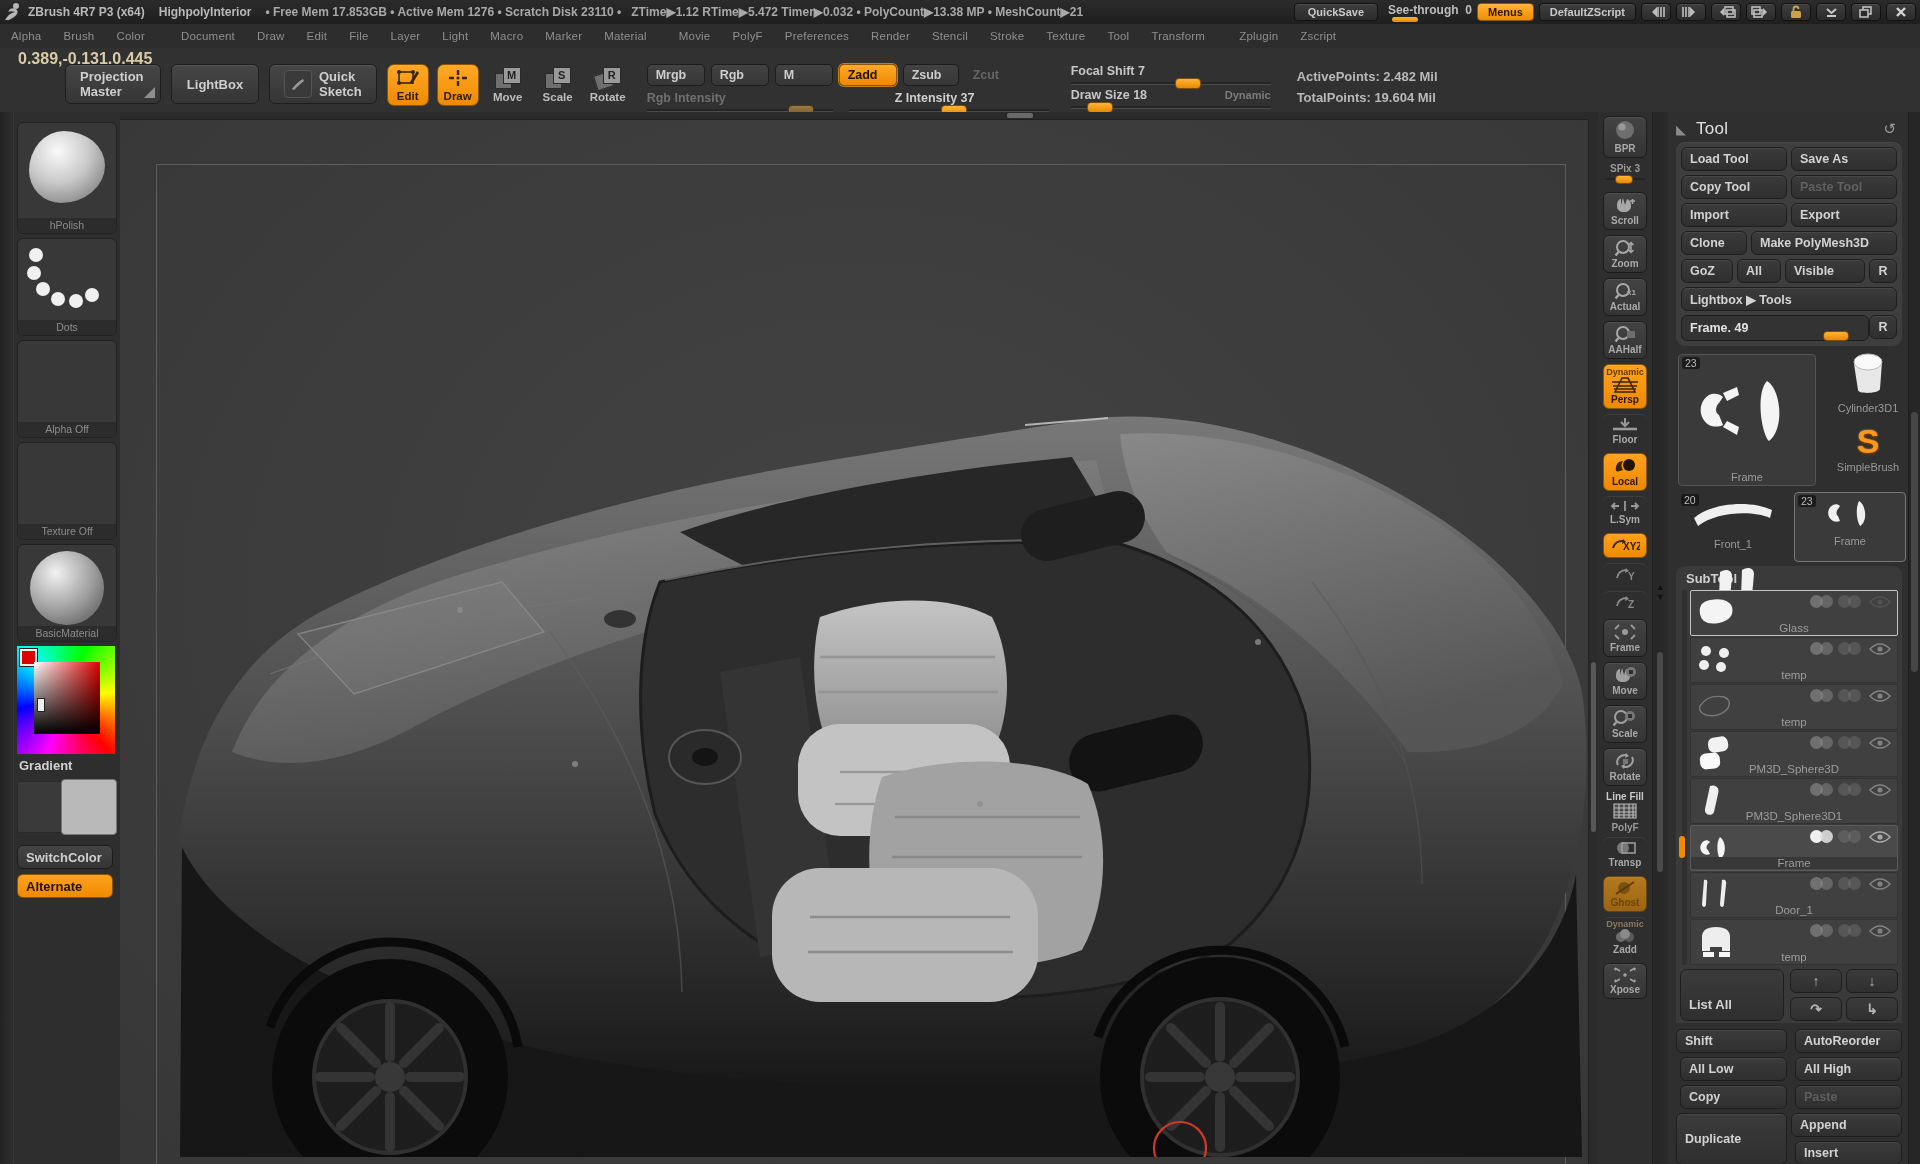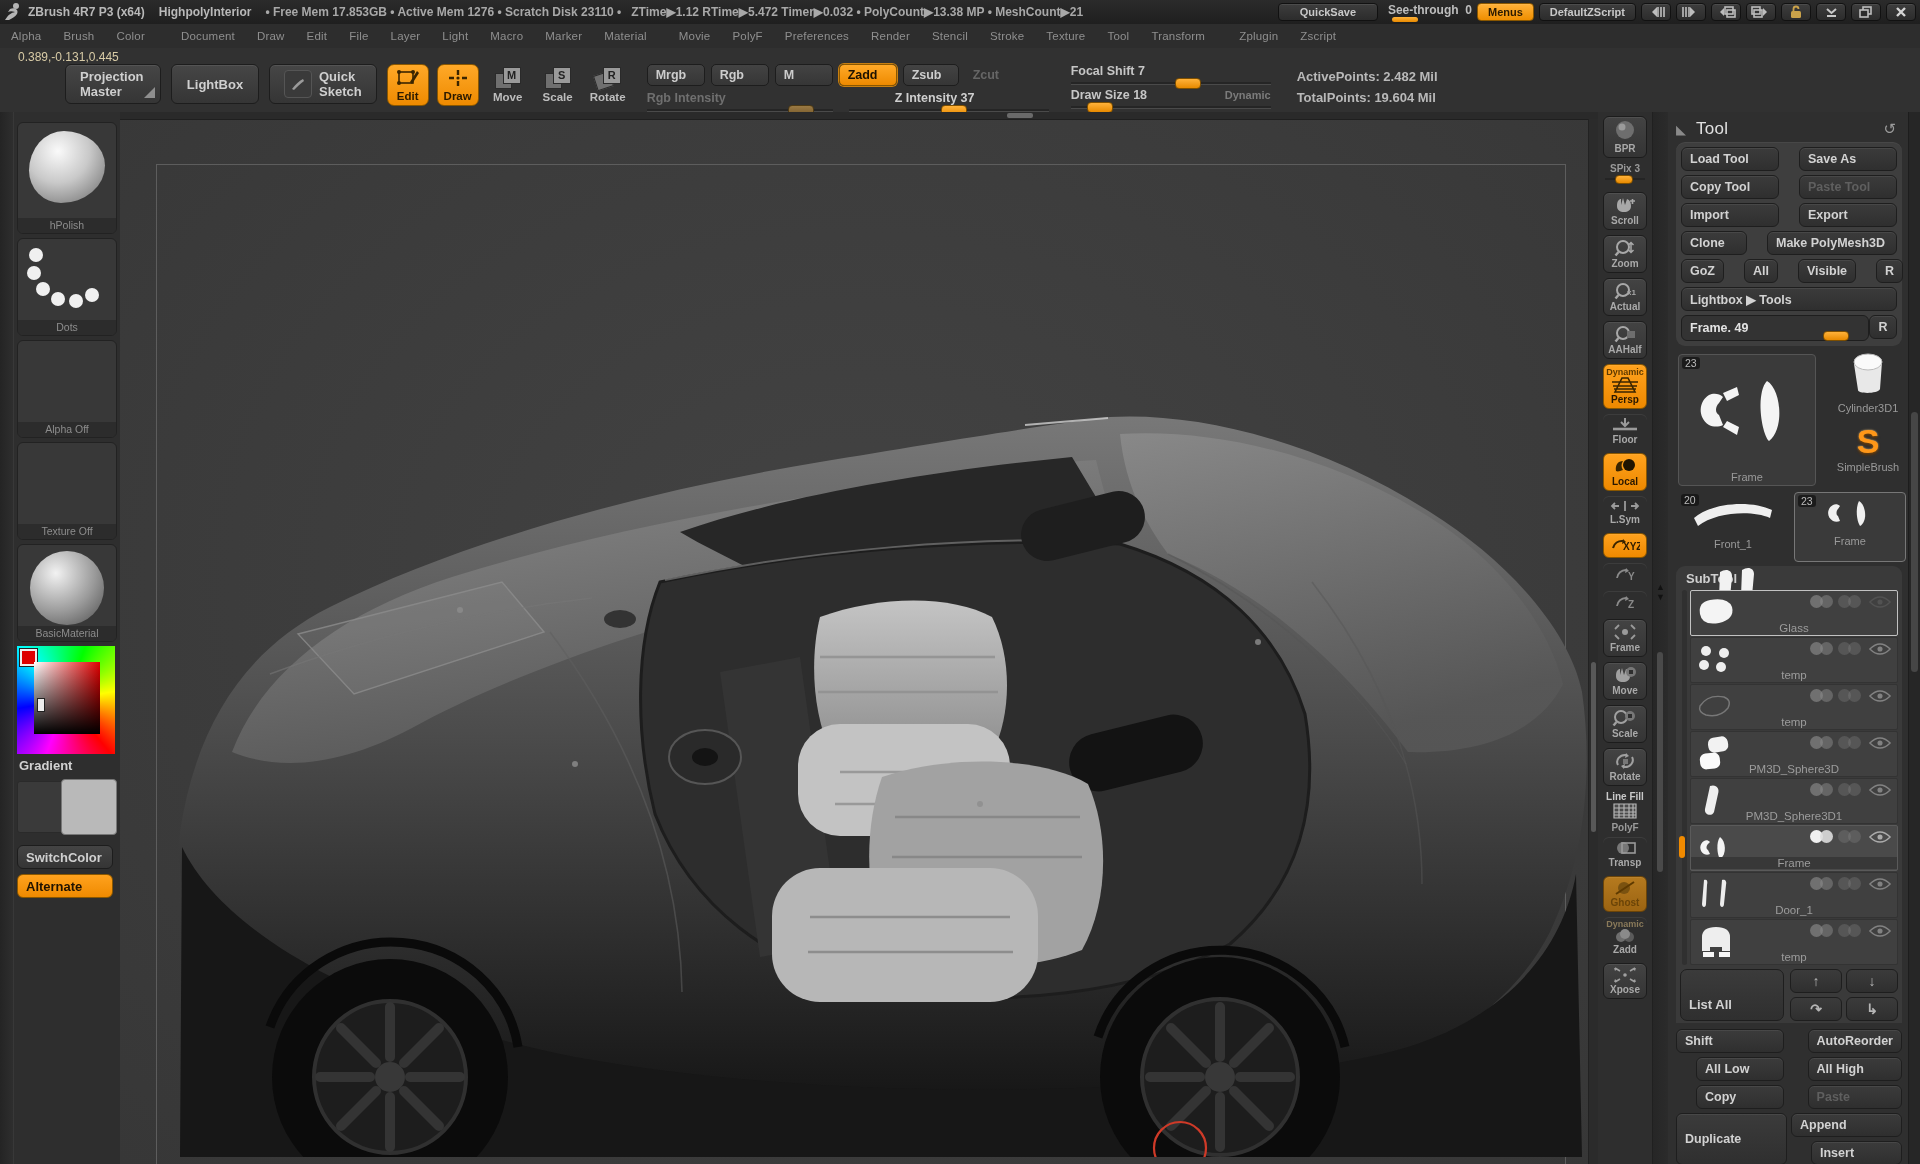--- a/index.html
+++ b/index.html
@@ -20,21 +20,21 @@
   .tb-ico{width:30px;padding:0 2px;}
   .seethrough{display:flex;flex-direction:column;align-items:center;margin-left:10px;}
   .seethrough .lbl{font-size:12px;color:#bdbdbd;}
   .seethrough .mini{width:26px;height:5px;border-radius:3px;background:linear-gradient(#ffb23a,#e88a00);margin-top:0px;align-self:flex-start;margin-left:4px;}
   
   #menubar{position:absolute;left:0;top:24px;width:1920px;height:24px;background:#2d2d2d;
     display:flex;align-items:center;font-size:11.5px;color:#8f8f8f;border-bottom:1px solid #262626;}
   .mi{padding:0 11px;letter-spacing:.2px;}
   
   #shelf{position:absolute;left:0;top:48px;width:1920px;height:64px;background:#313131;}
-  #coords{position:absolute;left:18px;top:2px;font-size:12px;font-weight:normal;color:#d8cba6;}
+  #coords{position:absolute;left:18px;top:2px;font-size:16px;font-weight:bold;color:#d8cba6;}
   #shelfrow{position:absolute;left:24px;top:16px;display:flex;align-items:flex-start;padding-left:41px;}
   .sbtn{background:linear-gradient(#464646,#353535);border:1px solid #1d1d1d;border-radius:6px;
     color:#cfcfcf;font-weight:bold;font-size:13px;display:flex;align-items:center;justify-content:center;
     box-shadow:inset 0 1px 0 rgba(255,255,255,.08);}
   .sbtn.big{height:40px;padding:0 14px;margin-right:10px;}
   .pm{flex-direction:column;line-height:15px;align-items:flex-start;position:relative;width:96px;}
   .pm .corner{position:absolute;right:5px;bottom:5px;width:0;height:0;border-left:11px solid transparent;border-bottom:11px solid #8f8f8f;}
   .qs{line-height:15px;}
   .qs .bicon{width:26px;height:26px;border:1px solid #555;border-radius:4px;margin-right:7px;
     background:#3a3a3a;display:flex;align-items:center;justify-content:center;}
@@ -122,21 +122,21 @@
   #tp-head .back{color:#8a8a8a;font-size:13px;margin-right:10px;}
   #tp-head .ttl{font-size:17px;color:#e0e0e0;letter-spacing:.3px;}
   #tp-head .reset{margin-left:auto;color:#9a9a9a;font-size:15px;margin-right:6px;}
   .tp-group{background:#3e3e3e;border-radius:9px;padding:5px;margin-bottom:6px;box-shadow:inset 0 1px 0 rgba(255,255,255,.05);}
   .tp-row{display:flex;margin-bottom:4px;}
   .tp-btn{height:24px;border:1px solid #1e1e1e;border-radius:6px;background:linear-gradient(#3b3b3b,#2f2f2f);
     color:#d2d2d2;font-size:12.5px;font-weight:bold;display:flex;align-items:center;padding:0 8px;
     box-shadow:inset 0 1px 0 rgba(255,255,255,.07);box-sizing:border-box;}
   .tp-btn.dim{color:#5f5f5f;}
   .tp-btn.grow{flex:1;}
-  .tp-btn + .tp-btn{margin-left:20px;}
+  .tp-btn + .tp-btn{margin-left:4px;}
   .tp-slider{position:relative;flex:1;height:24px;border:1px solid #1e1e1e;border-radius:6px;background:#333;
     font-size:12.5px;font-weight:bold;color:#e3e3e3;display:flex;align-items:center;padding:0 8px;}
   .tp-slider .knob{top:auto;bottom:-1px;height:8px;}
   
   #inventory{position:relative;height:212px;margin-bottom:2px;}
   .inv-big{position:absolute;left:2px;top:2px;width:136px;height:130px;background:#3a3a3a;border:1px solid #555;border-radius:4px;}
   .inv-item{position:absolute;text-align:center;color:#9a9a9a;font-size:11px;}
   .badge{position:absolute;left:3px;top:2px;background:rgba(20,20,20,.8);color:#bbb;font-size:10.5px;padding:0 3px;border-radius:3px;}
   .inv-cap{position:absolute;left:0;right:0;bottom:2px;font-size:11px;color:#9a9a9a;text-align:center;}
   .sb-s{font-size:34px;font-weight:bold;color:#ff9718;text-shadow:0 2px 3px #5e3200,0 0 2px #ffd28a;}
@@ -186,21 +186,21 @@
   <header id="titlebar">
     <svg class="logo" viewBox="0 0 22 20">
         <circle cx="14" cy="4" r="3" fill="#b5b5b5"></circle>
         <path d="M3 18 C7 12 9 11 13 10 C10 9 8 9 6 10 L8 7 C13 5 17 8 15 12 C13 15 10 16 7 18 Z" fill="#b5b5b5"></path>
       </svg>
     <span class="t">ZBrush 4R7 P3 (x64)</span>
     <span class="t">HighpolyInterior</span>
     <span class="stats">• Free Mem 17.853GB • Active Mem 1276 • Scratch Disk 23110 •</span>
     <span class="stats">ZTime▶1.12  RTime▶5.472  Timer▶0.032  • PolyCount▶13.38 MP  • MeshCount▶21</span>
     <span style="flex:1"></span>
-    <button class="tb-btn" style="width:100px">QuickSave</button>
+    <button class="tb-btn" style="width:84px">QuickSave</button>
     <div class="seethrough">
       <span class="lbl"><span>See-through</span>&nbsp;&nbsp;<span>0</span></span>
       <span class="mini"></span>
     </div>
     <button class="tb-btn orange">Menus</button>
     <button class="tb-btn">DefaultZScript</button>
     <button class="tb-btn tb-ico">
         <svg width="18" height="12" viewBox="0 0 18 12">
           <path d="M5 6 L10 1 V11 Z" fill="#bdbdbd"></path>
           <path d="M11 1v10 M14 1v10 M17 1v10" stroke="#bdbdbd" stroke-width="1.6"></path>

